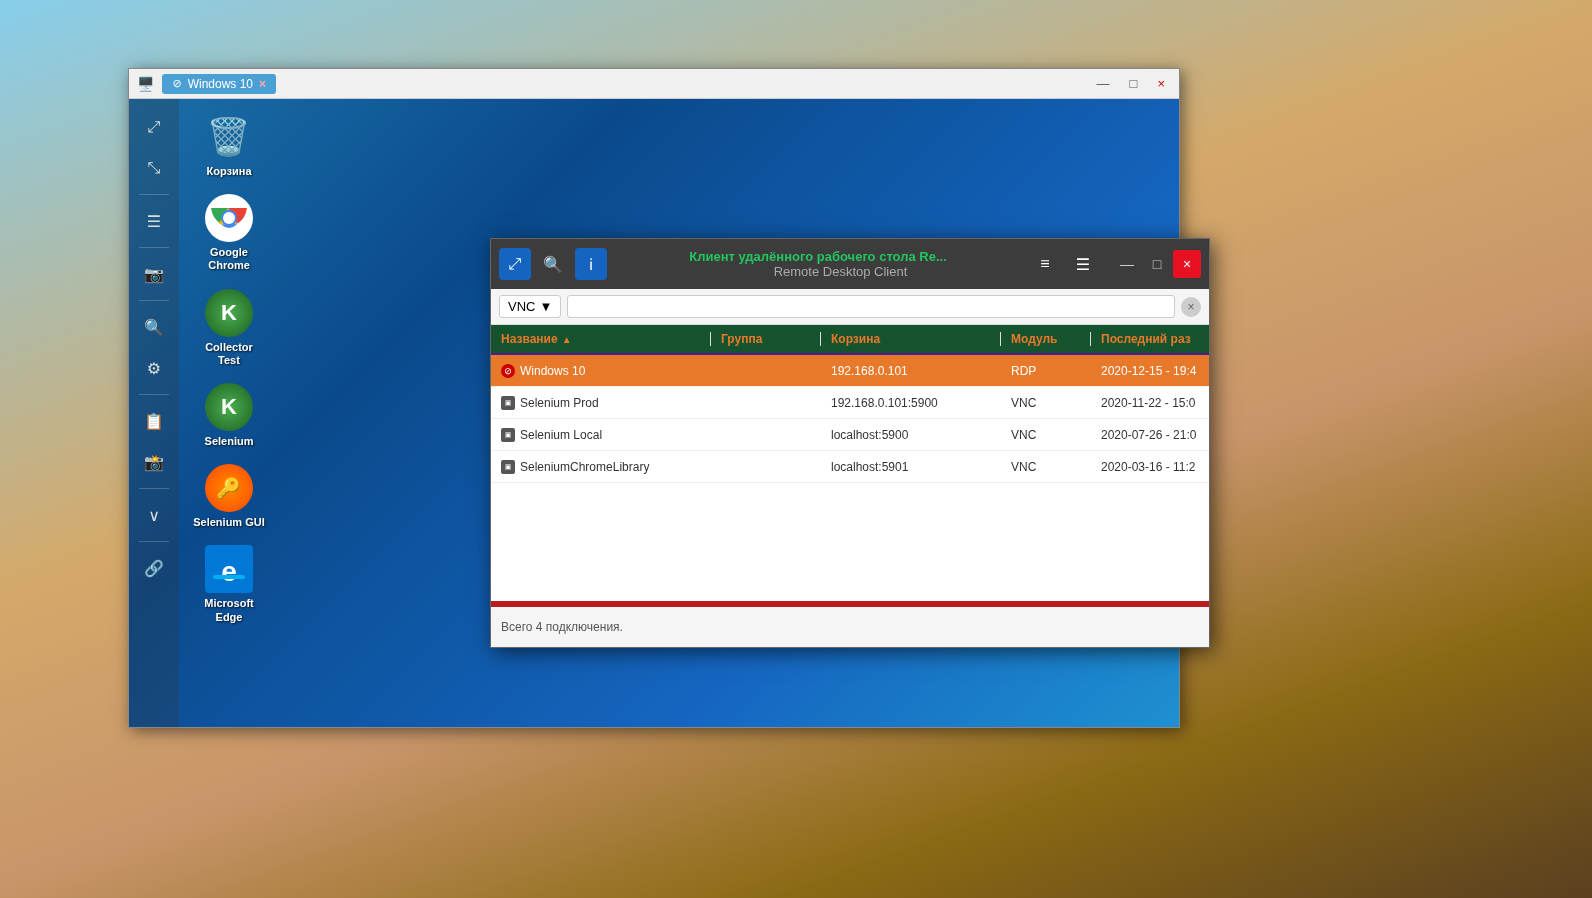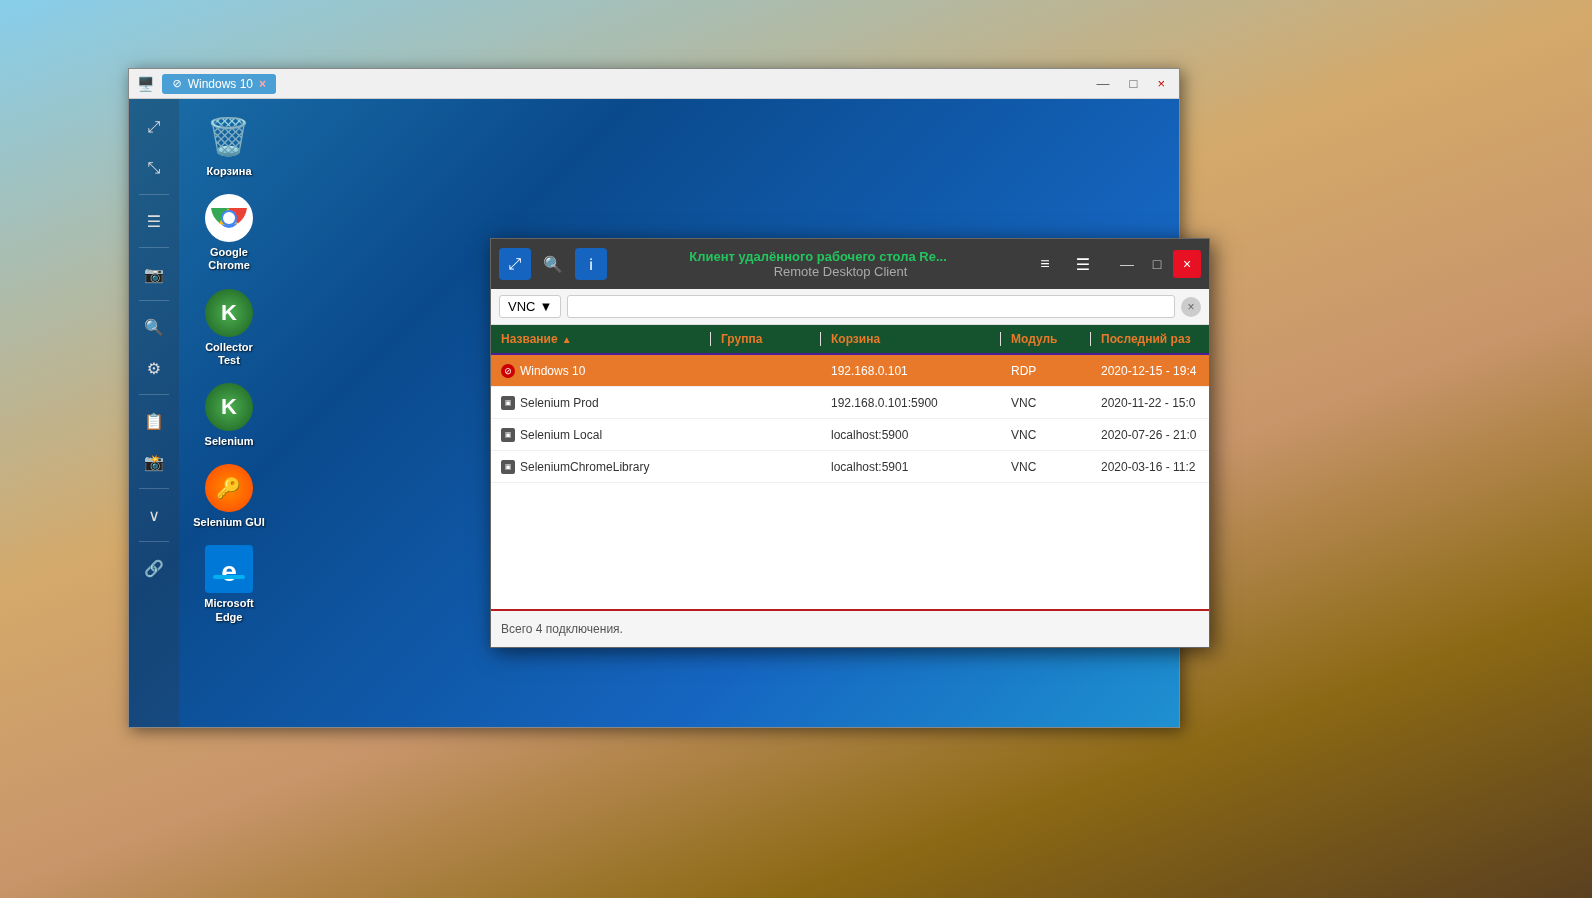--- a/index.html
+++ b/index.html
@@ -313,23 +313,23 @@
     }
 
     .td.name { width: 220px; display: flex; align-items: center; gap: 5px; }
     .td.group { width: 110px; }
     .td.server { width: 180px; }
     .td.module { width: 90px; }
     .td.lasttime { flex: 1; }
 
     
     .rdp-statusbar {
-      height: 38px;
+      height: 46px;
       background: #f5f5f5;
-      border-top: 2px solid #b91c1c;
+      border-top: 6px solid #b91c1c;
       display: flex;
       align-items: center;
       padding: 0 10px;
       font-size: 12px;
       color: #555;
     }
 
     
     .recycle-icon {
       font-size: 36px;

